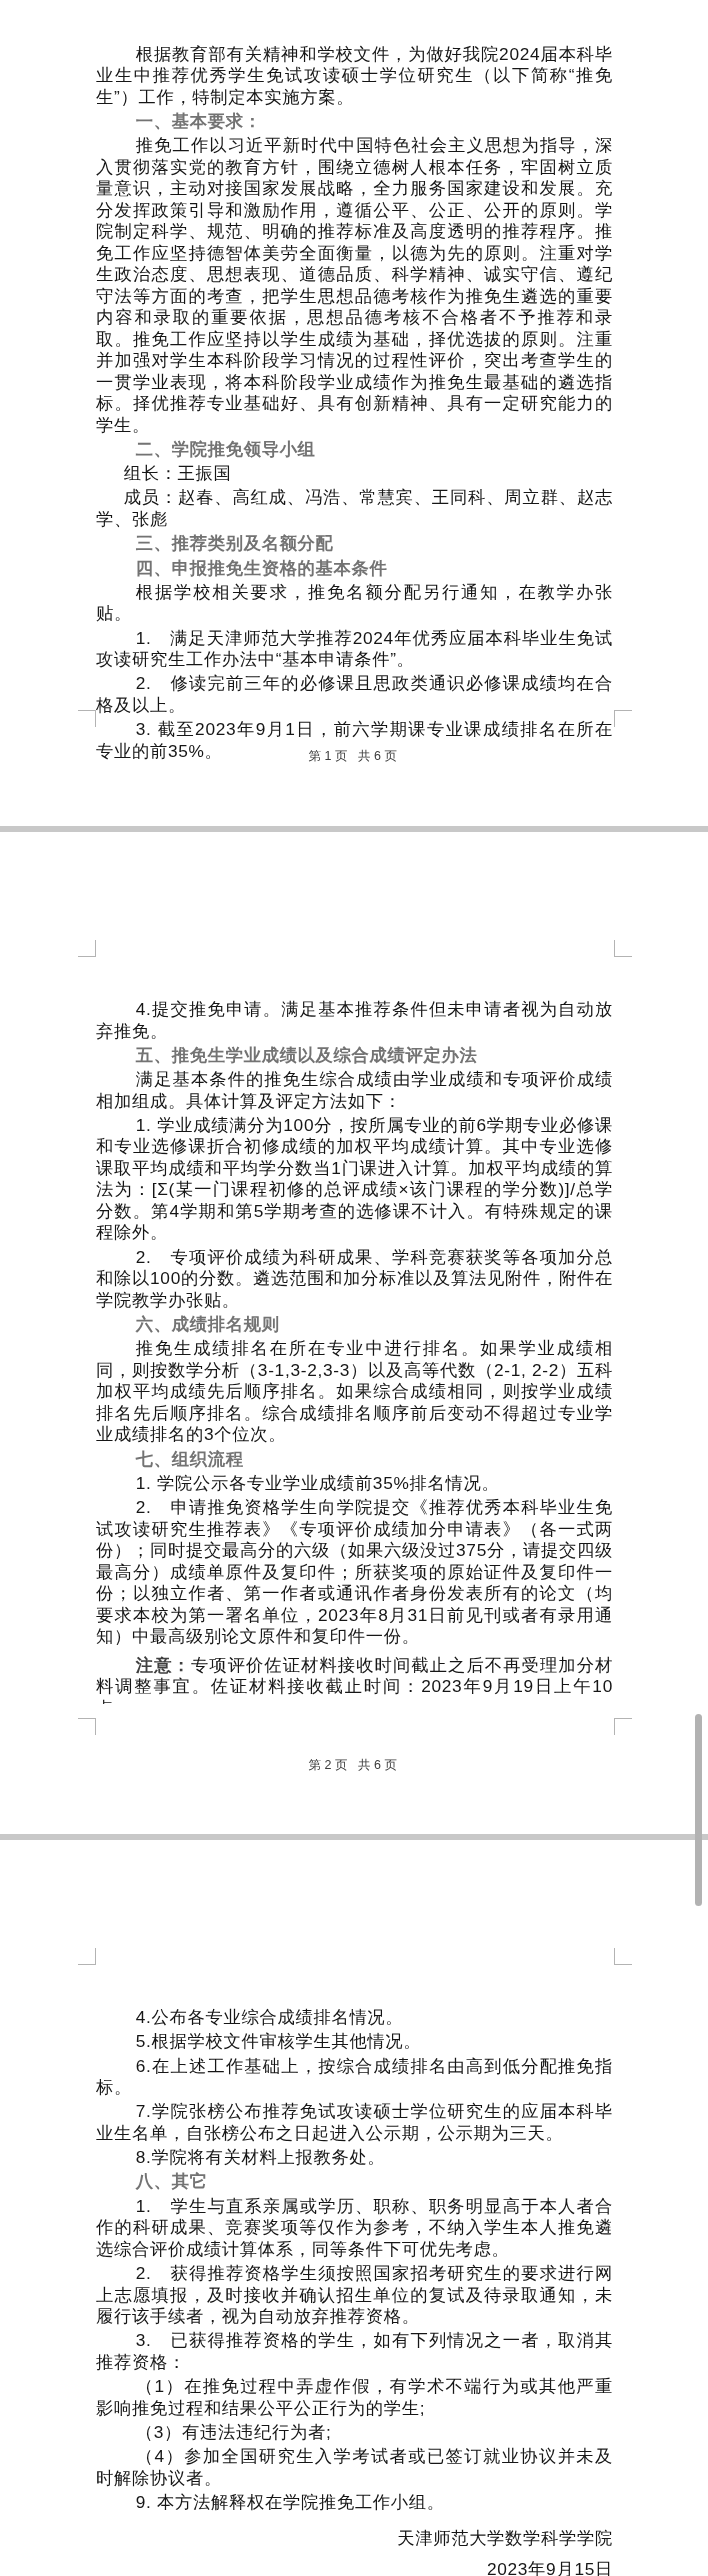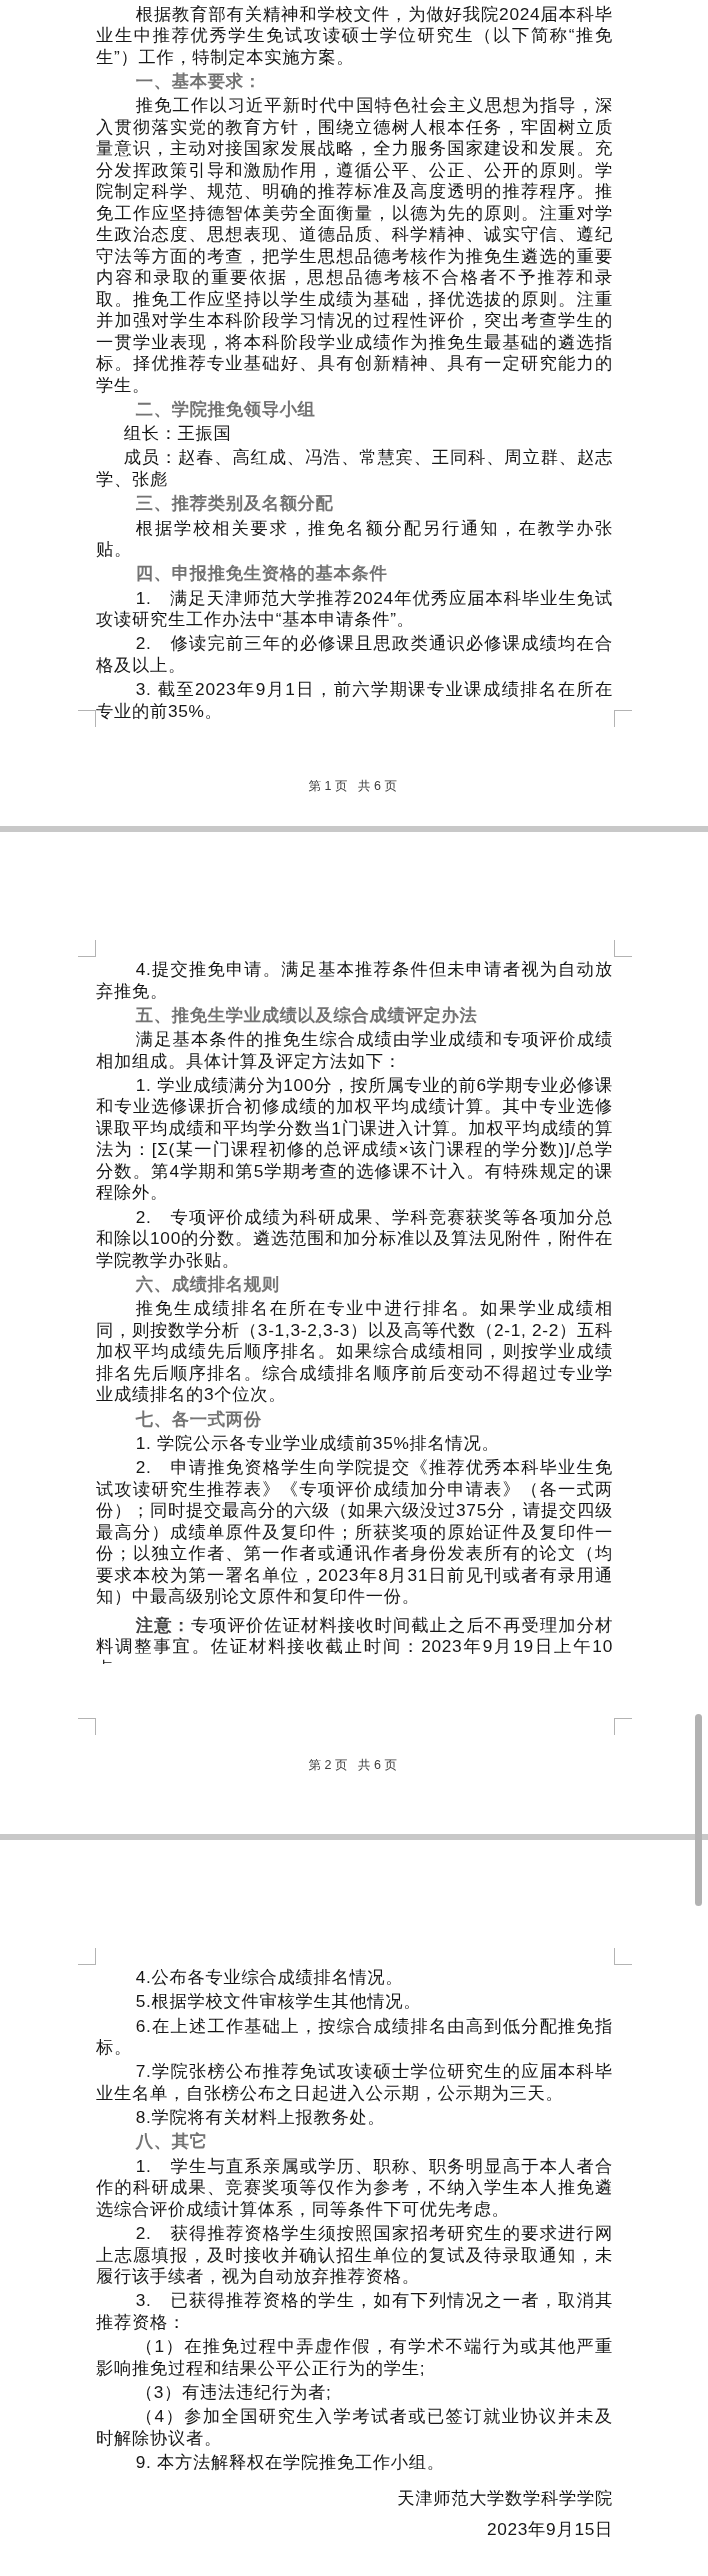--- a/index.html
+++ b/index.html
@@ -10,20 +10,21 @@
     background:#ffffff;
     overflow:hidden;
     font-family:"Liberation Sans","DejaVu Sans",sans-serif;
   }
   .page{
     position:absolute;
     left:0;
     width:709px;
     background:#ffffff;
     overflow:hidden;
+    margin-top:40px;
   }
   #page1{top:0;height:826px;}
   #page2{top:832px;height:832px;}
   #page3{top:1840px;height:792px;}
   .content{
     box-sizing:border-box;
     padding-left:96px;
     padding-right:96px;
   }
   #page1 .content{padding-top:3.5px;}
@@ -53,21 +54,21 @@
   .para.sig2{margin-top:9.7px;}
   .page-footer{
     position:absolute;
     left:0;
     width:709px;
     text-align:center;
     font-size:12.5px;
     letter-spacing:3.5px;
     color:#3c3c3c;
   }
-  #footer1{top:778px;text-align:center;}
+  #footer1{top:748px;text-align:center;}
   #footer2{top:1757px;}
   .divider{
     position:absolute;
     left:0;
     width:709px;
     height:5.5px;
     background:#c8c8c8;
   }
   #divider1{top:826px;}
   #divider2{top:1834px;}
@@ -98,22 +99,22 @@
 
   <div class="page" id="page1">
     <div class="content">
         <p class="para body">根据教育部有关精神和学校文件，为做好我院2024届本科毕业生中推荐优秀学生免试攻读硕士学位研究生（以下简称“推免生”）工作，特制定本实施方案。</p>
         <p class="para heading">一、基本要求：</p>
         <p class="para body">推免工作以习近平新时代中国特色社会主义思想为指导，深入贯彻落实党的教育方针，围绕立德树人根本任务，牢固树立质量意识，主动对接国家发展战略，全力服务国家建设和发展。充分发挥政策引导和激励作用，遵循公平、公正、公开的原则。学院制定科学、规范、明确的推荐标准及高度透明的推荐程序。推免工作应坚持德智体美劳全面衡量，以德为先的原则。注重对学生政治态度、思想表现、道德品质、科学精神、诚实守信、遵纪守法等方面的考查，把学生思想品德考核作为推免生遴选的重要内容和录取的重要依据，思想品德考核不合格者不予推荐和录取。推免工作应坚持以学生成绩为基础，择优选拔的原则。注重并加强对学生本科阶段学习情况的过程性评价，突出考查学生的一贯学业表现，将本科阶段学业成绩作为推免生最基础的遴选指标。择优推荐专业基础好、具有创新精神、具有一定研究能力的学生。</p>
         <p class="para heading">二、学院推免领导小组</p>
         <p class="para member">组长：王振国</p>
         <p class="para member">成员：赵春、高红成、冯浩、常慧宾、王同科、周立群、赵志学、张彪</p>
         <p class="para heading">三、推荐类别及名额分配</p>
+        <p class="para heading">四、申报推免生资格的基本条件</p>
         <p class="para body">根据学校相关要求，推免名额分配另行通知，在教学办张贴。</p>
-        <p class="para heading">四、申报推免生资格的基本条件</p>
         <p class="para body">1.　满足天津师范大学推荐2024年优秀应届本科毕业生免试攻读研究生工作办法中“基本申请条件”。</p>
         <p class="para body">2.　修读完前三年的必修课且思政类通识必修课成绩均在合格及以上。</p>
         <p class="para body">3. 截至2023年9月1日，前六学期课专业课成绩排名在所在专业的前35%。</p>
       </div>
   </div>
 
   <div class="mark bl" style="left:78px;top:710px;"></div>
   <div class="mark br" style="left:614px;top:710px;"></div>
   <div class="page-footer" id="footer1">第1页 共6页</div>
 
@@ -121,21 +122,21 @@
 
   <div class="page" id="page2">
     <div class="content">
         <p class="para body">4.提交推免申请。满足基本推荐条件但未申请者视为自动放弃推免。</p>
         <p class="para heading">五、推免生学业成绩以及综合成绩评定办法</p>
         <p class="para body">满足基本条件的推免生综合成绩由学业成绩和专项评价成绩相加组成。具体计算及评定方法如下：</p>
         <p class="para body">1. 学业成绩满分为100分，按所属专业的前6学期专业必修课和专业选修课折合初修成绩的加权平均成绩计算。其中专业选修课取平均成绩和平均学分数当1门课进入计算。加权平均成绩的算法为：[Σ(某一门课程初修的总评成绩×该门课程的学分数)]/总学分数。第4学期和第5学期考查的选修课不计入。有特殊规定的课程除外。</p>
         <p class="para body">2.　专项评价成绩为科研成果、学科竞赛获奖等各项加分总和除以100的分数。遴选范围和加分标准以及算法见附件，附件在学院教学办张贴。</p>
         <p class="para heading">六、成绩排名规则</p>
         <p class="para body">推免生成绩排名在所在专业中进行排名。如果学业成绩相同，则按数学分析（3-1,3-2,3-3）以及高等代数（2-1, 2-2）五科加权平均成绩先后顺序排名。如果综合成绩相同，则按学业成绩排名先后顺序排名。综合成绩排名顺序前后变动不得超过专业学业成绩排名的3个位次。</p>
-        <p class="para heading">七、各一式两份</p>
+        <p class="para heading">七、组织流程</p>
         <p class="para body">1. 学院公示各专业学业成绩前35%排名情况。</p>
         <p class="para body">2.　申请推免资格学生向学院提交《推荐优秀本科毕业生免试攻读研究生推荐表》《专项评价成绩加分申请表》（各一式两份）；同时提交最高分的六级（如果六级没过375分，请提交四级最高分）成绩单原件及复印件；所获奖项的原始证件及复印件一份；以独立作者、第一作者或通讯作者身份发表所有的论文（均要求本校为第一署名单位，2023年8月31日前见刊或者有录用通知）中最高级别论文原件和复印件一份。</p>
         <p class="para note"><b>注意：</b>专项评价佐证材料接收时间截止之后不再受理加分材料调整事宜。佐证材料接收截止时间：2023年9月19日上午10点。</p>
         <p class="para body">3.　学院组织专家审核小组对申请推免资格学生的科研创新成果、论文、竞赛获奖奖项及其内容进行审核鉴定。</p>
         <p class="para panel">审核小组组长：高红成　成员：赵春 常慧宾 王同科 周立群</p>
       </div>
   </div>
 
   <div class="mark tl" style="left:78px;top:940px;"></div>
   <div class="mark tr" style="left:614px;top:940px;"></div>

